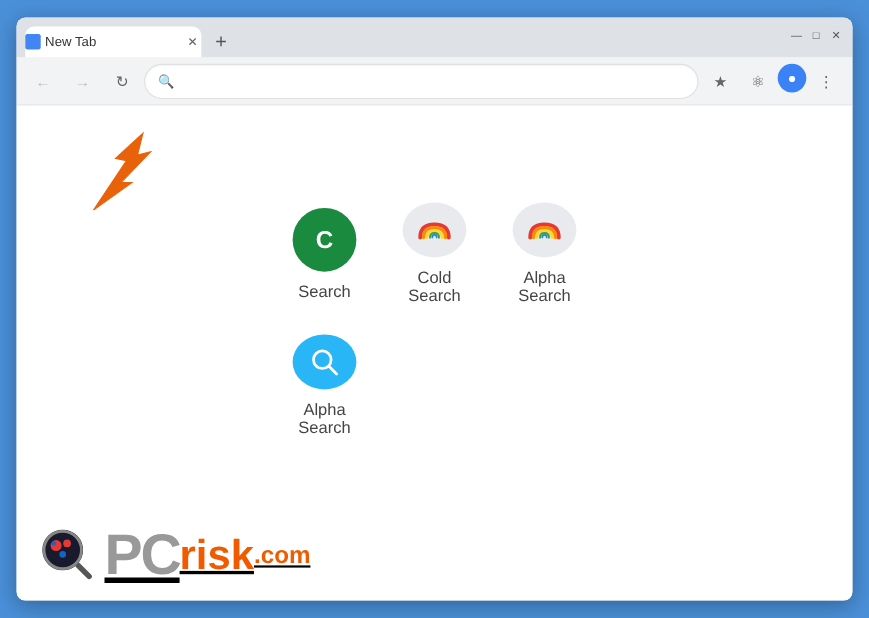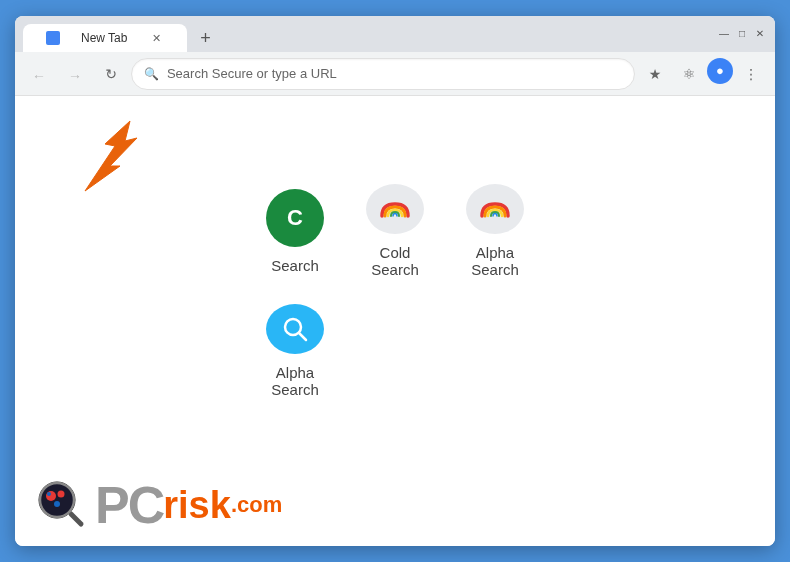--- a/index.html
+++ b/index.html
@@ -33,25 +33,25 @@
       padding: 0 8px;
       position: relative;
     }
 
     .tab {
       background: #fff;
       height: 28px;
       border-radius: 8px 8px 0 0;
       display: flex;
       align-items: center;
-      padding: 0 23px;
+      padding: 0 0;
       font-size: 12px;
       color: #333;
       min-width: 160px;
-      gap: 21px;
+      gap: 4px;
     }
 
     .tab-favicon {
       width: 14px;
       height: 14px;
       background: #4285f4;
       border-radius: 2px;
       display: flex;
       align-items: center;
       justify-content: center;
@@ -231,20 +231,21 @@
       text-align: center;
     }
 
     
     .watermark {
       position: absolute;
       bottom: 14px;
       left: 20px;
       display: flex;
       gap: 6px;
+      text-decoration: underline;
     }
 
     .pcrisk-logo {
       display: flex;
       align-items: center;
       gap: 0;
     }
   </style>
 </head>
 <body>
@@ -264,21 +265,20 @@
       <div class="win-btn">✕</div>
     </div>
   </div>
 
   <div class="nav-bar">
     <div class="nav-btn disabled">←</div>
     <div class="nav-btn disabled">→</div>
     <div class="nav-btn">↻</div>
     <div class="address-bar">
       <span class="address-bar-icon">🔍</span>
-      <span class="address-bar-text">Search Secure or type a URL</span>
     </div>
     <div class="nav-actions">
       <div class="nav-btn">★</div>
       <div class="nav-btn">⚛</div>
       <div class="nav-btn" style="background:#3b82f6;color:#fff;border-radius:50%;width:26px;height:26px;font-size:13px;">●</div>
       <div class="nav-btn">⋮</div>
     </div>
   </div>
 
   <div class="page-content">

